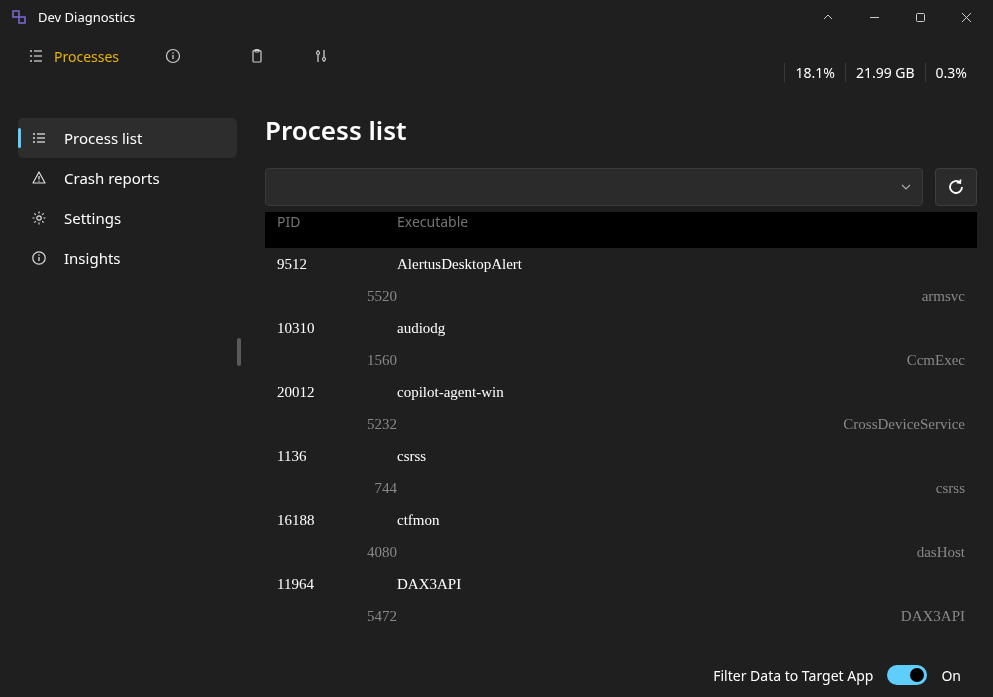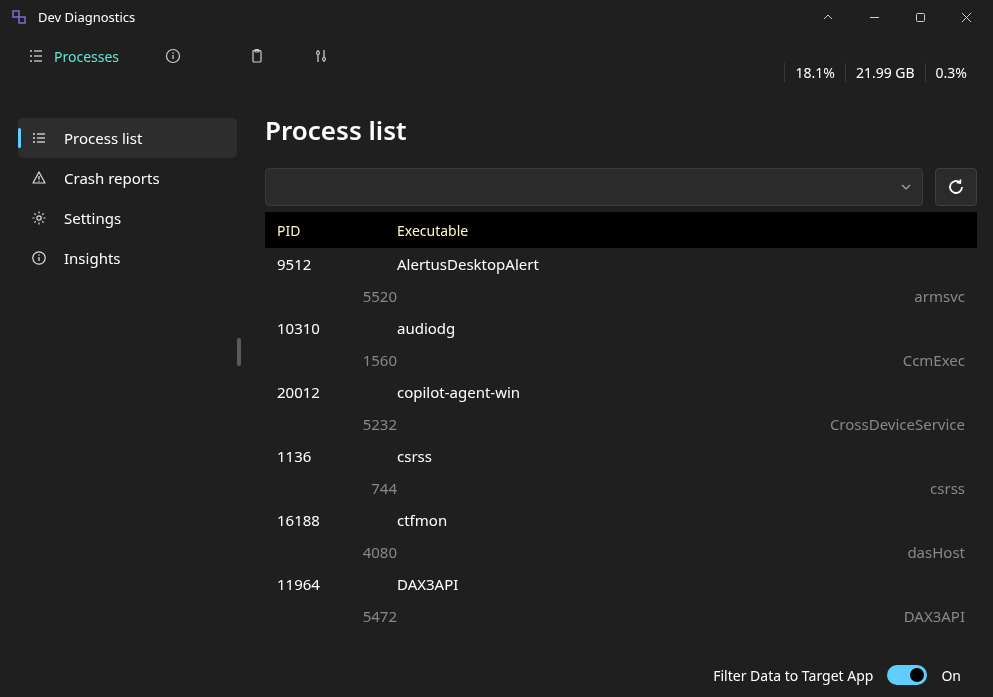--- a/index.html
+++ b/index.html
@@ -45,21 +45,21 @@
       padding: 0 16px;
       gap: 0;
     }
     .toolbar-btn {
       height: 36px;
       display: flex;
       align-items: center;
       padding: 0 12px;
       gap: 10px;
       border-radius: 4px;
-      color: #5eead4;
+      color: #eab308;
     }
     .toolbar-iconbtn {
       width: 44px;
       height: 36px;
       display: flex;
       align-items: center;
       justify-content: center;
       color: #ccc;
       margin-left: 20px;
     }
@@ -165,32 +165,32 @@
       border: 1px solid #3f3f3f;
       border-radius: 4px;
       display: flex;
       align-items: center;
       justify-content: center;
       color: #fff;
     }
     .table-header {
       display: flex;
       height: 36px;
-      align-items: center;
       background: #000;
       padding: 0 12px;
       font-size: 14px;
-      color: #fef9c3;
+      color: #737373;
     }
     .col-pid { width: 120px; }
     .col-exe { flex: 1; }
     .table-body {
       flex: 1;
       overflow-y: auto;
       position: relative;
+      font-family: Liberation Serif, serif;
     }
     .table-body::-webkit-scrollbar { width: 10px; }
     .table-body::-webkit-scrollbar-track { background: #1f1f1f; }
     .table-body::-webkit-scrollbar-thumb { background: #4a4a4a; border-radius: 5px; }
     .row {
       display: flex;
       min-height: 32px;
       align-items: center;
       padding: 0 12px;
       font-size: 15px;

